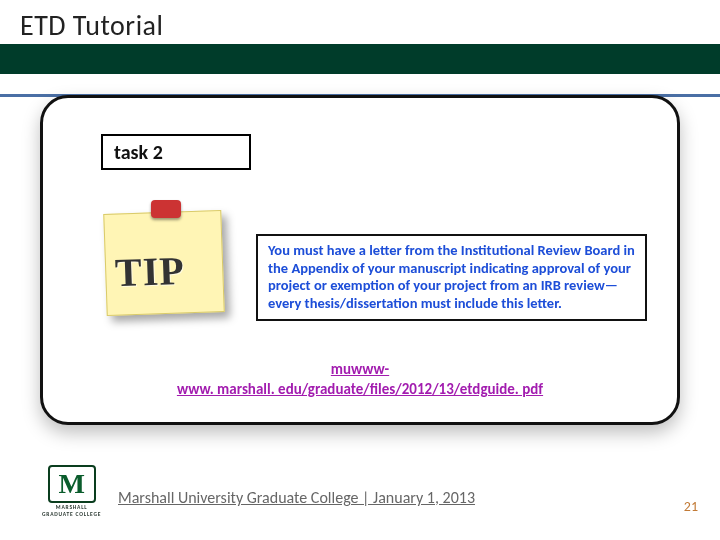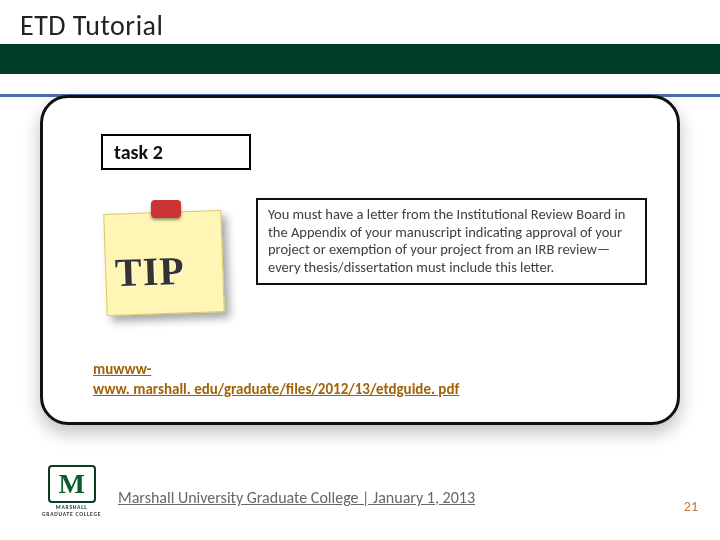--- a/index.html
+++ b/index.html
@@ -41,27 +41,29 @@
     box-shadow: 0 2px 3px rgba(0,0,0,.4);
   }
   .tip-text {
     position: absolute; left: 22px; top: 50px;
     font-family: Georgia, 'Times New Roman', serif; font-weight: 700;
     font-size: 40px; letter-spacing: 1px; color: #333; transform: rotate(-2deg);
     text-shadow: 1px 1px 0 rgba(255,255,255,.6);
   }
   .tip-body-box {
     border: 2px solid #111; background: #fff; padding: 6px 10px;
-    font-size: 14.5px; font-weight: 400; color: #404040; line-height: 1.22;
+    font-size: 14.5px; font-weight: 700; color: #1d4ed8; line-height: 1.22;
     width: 395px;
+    margin-top: 36px;
   }
   .link-block {
     position: absolute; left: 50px; top: 262px; right: 50px;
-    font-size: 15px; font-weight: 700; color: #a16207; text-decoration: underline;
+    font-size: 15px; font-weight: 700; color: #a21caf; text-decoration: underline;
     line-height: 1.3;
+    text-align: center;
   }
   .logo-wrap { position: absolute; left: 42px; top: 465px; display: flex; flex-direction: column; align-items: center; }
   .logo { width: 48px; height: 38px; position: relative; }
   .logo-m {
     position: absolute; inset: 0; border: 2px solid #0a3d1e; border-radius: 4px;
     display: flex; align-items: center; justify-content: center;
     font-family: Georgia, serif; font-weight: 900; font-size: 28px; color: #0a5c2c;
     background: #fff;
   }
   .logo-cap { font-size: 5.5px; letter-spacing: .8px; color: #2c3a33; font-weight: 700; margin-top: 1px; text-align: center; }

